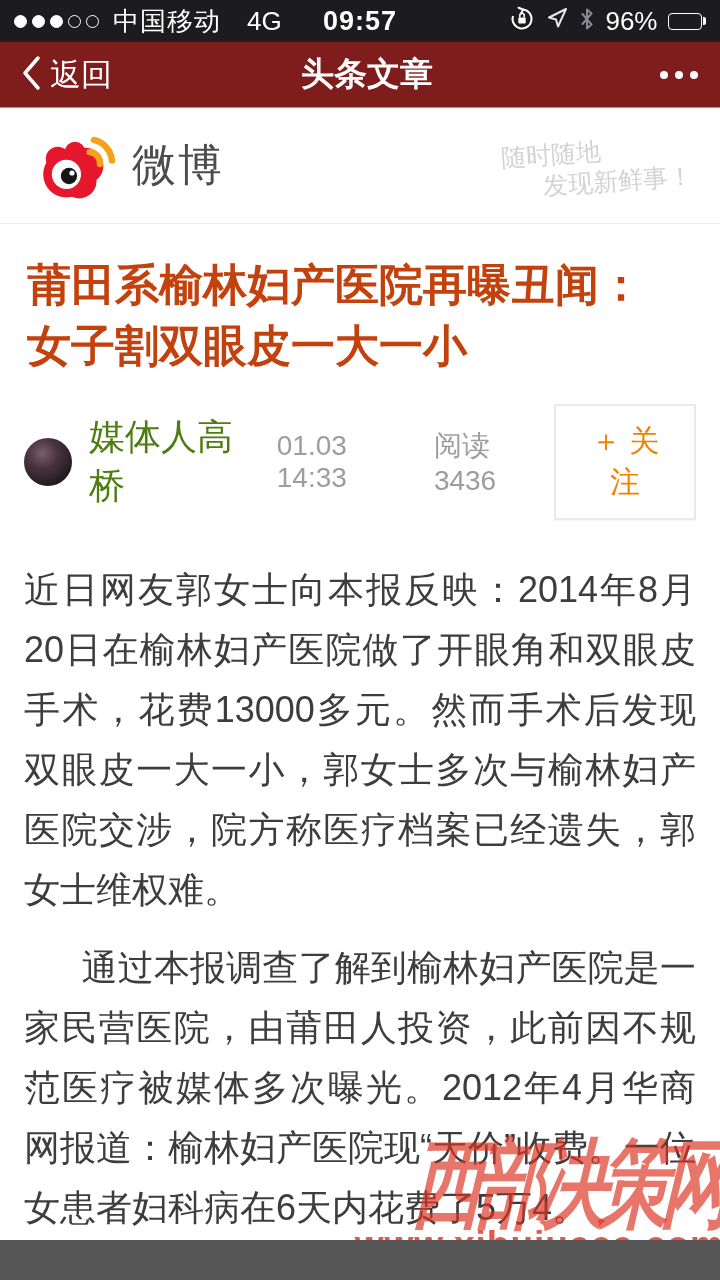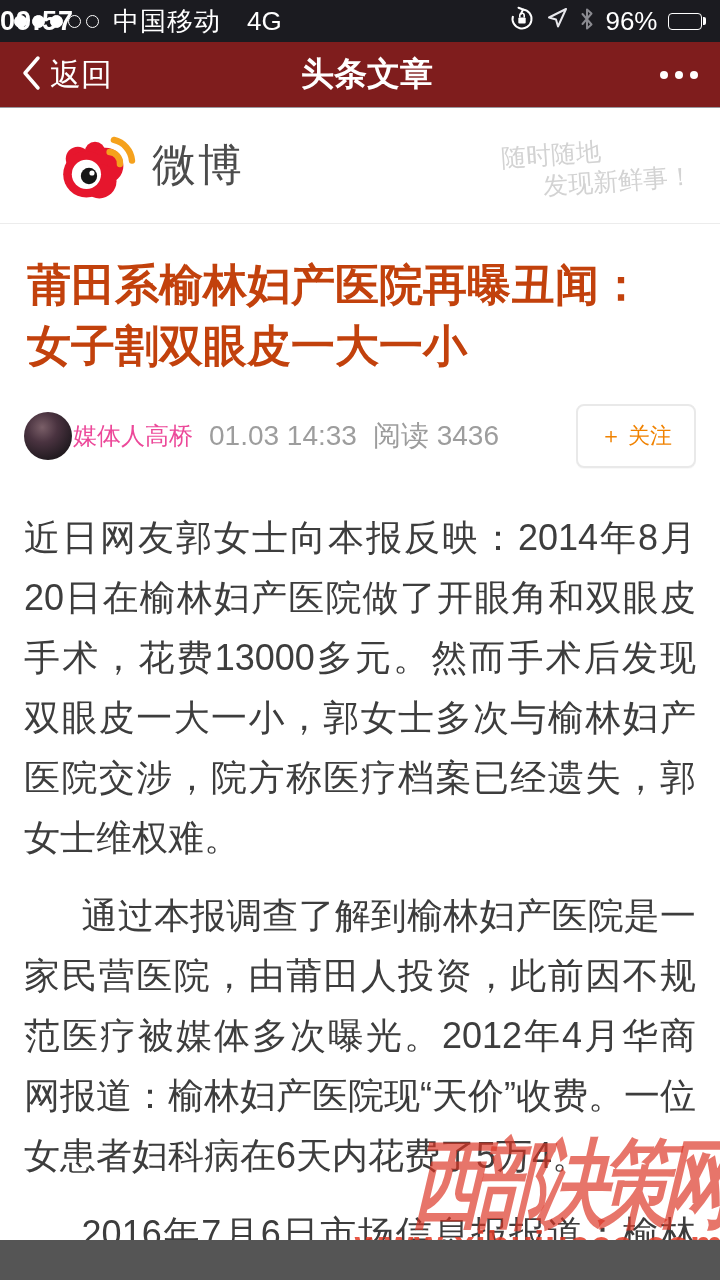--- a/index.html
+++ b/index.html
@@ -7,52 +7,52 @@
   .screen{position:relative;width:720px;height:1240px;margin:0 auto;background:#fff;overflow:hidden;}
 
   
   .status-bar{position:relative;height:42px;background:#1b1b20;color:#fff;display:flex;align-items:center;padding:0 14px;font-size:26px;}
   .sb-left{display:flex;align-items:center;gap:10px;}
   .signal{display:flex;align-items:center;gap:5px;margin-right:4px;}
   .signal .dot{width:13px;height:13px;border-radius:50%;border:1.5px solid #fff;}
   .signal .dot.on{background:#fff;}
   .sb-carrier{letter-spacing:1px;}
   .sb-net{margin-left:16px;}
-  .sb-time{position:absolute;left:0;right:0;text-align:left;font-size:27px;font-weight:bold;letter-spacing:1px;pointer-events:none;}
+  .sb-time{position:absolute;left:0;right:0;text-align:center;font-size:27px;font-weight:bold;letter-spacing:1px;pointer-events:none;}
   .sb-right{margin-left:auto;display:flex;gap:10px;}
   .sb-right svg{display:block;}
   .battery-pct{font-size:26px;}
   .battery{display:flex;align-items:center;}
   .battery .body{width:34px;height:17px;border:1.5px solid #fff;border-radius:4px;padding:1.5px;}
   .battery .fill{width:100%;height:100%;background:#fff;border-radius:2px;}
   .battery .nub{width:3px;height:8px;background:#fff;border-radius:0 2px 2px 0;margin-left:1.5px;}
 
   
   .nav-bar{position:relative;height:66px;background:#7f1d1d;color:#fff;display:flex;align-items:center;padding:0 20px;border-bottom:1px solid #9a9aa0;}
   .nav-back{display:flex;align-items:center;gap:8px;cursor:pointer;}
   .nav-back-label{font-size:31px;color:#fff;}
   .nav-title{position:absolute;left:14px;right:0;text-align:center;font-size:33px;font-weight:bold;pointer-events:none;}
   .nav-more{margin-left:auto;display:flex;gap:7px;padding:10px 2px;cursor:pointer;}
   .nav-more i{width:8px;height:8px;border-radius:50%;background:#fff;}
 
   
-  .weibo-header{position:relative;height:116px;background:#fff;border-bottom:1px solid #ececec;display:flex;align-items:center;padding:0 52px;}
+  .weibo-header{position:relative;height:116px;background:#fff;border-bottom:1px solid #ececec;display:flex;align-items:center;padding:0 32px;}
   .weibo-brand{display:flex;align-items:center;gap:14px;cursor:pointer;}
   .weibo-wordmark{font-size:44px;color:#4c4c4c;letter-spacing:2px;}
   .weibo-slogan{position:absolute;right:28px;top:28px;color:#d3d3d3;font-size:25px;transform:rotate(-4deg);line-height:1.25;text-align:left;}
   .weibo-slogan .l2{margin-left:40px;}
 
   
   .article{padding:0 24px;position:relative;}
   .article-title{margin:30px 3px 0 3px;font-size:44px;line-height:61px;font-weight:bold;color:#c2410c;}
   .author-row{margin-top:28px;display:flex;align-items:center;}
   .avatar{width:48px;height:48px;border-radius:50%;background:radial-gradient(circle at 38% 32%,#7a5f68 0%,#4a3340 34%,#241c22 72%,#15100f 100%);flex:0 0 auto;cursor:pointer;}
-  .author-name{margin-left:1px;font-size:24px;color:#ec4899;cursor:pointer;}
+  .author-name{margin-left:17px;font-size:36px;color:#4d7c0f;cursor:pointer;}
   .author-date,.author-reads{margin-left:16px;font-size:28px;color:#9d9d9d;}
-  .follow-btn{margin-left:auto;border:2px solid #e9e9e9;border-radius:8px;background:#fff;color:#f08200;font-size:22px;padding:15px 22px;cursor:pointer;box-shadow:0 1px 1px rgba(0,0,0,0.03);}
+  .follow-btn{margin-left:auto;border:2px solid #e9e9e9;border-radius:0;background:#fff;color:#f08200;font-size:30px;padding:15px 22px;cursor:pointer;box-shadow:0 1px 1px rgba(0,0,0,0.03);}
   .body-text{margin-top:40px;color:#3d3d3d;font-size:36px;line-height:60px;}
   .body-text p{margin:0 0 18px 0;text-align:justify;}
   .body-text p.indent{text-indent:1.6em;}
 
   
   .watermark{position:absolute;right:-4px;top:1136px;text-align:right;pointer-events:none;}
   .wm-name{font-family:"DejaVu Serif","Liberation Serif",serif;font-size:96px;font-weight:bold;font-style:italic;color:rgba(219,52,36,0.68);letter-spacing:-12px;line-height:1;transform:scaleX(0.74) skewX(-4deg);transform-origin:right center;white-space:nowrap;}
   .wm-url{margin-top:-8px;font-size:37px;font-weight:bold;color:rgba(226,58,38,0.85);letter-spacing:1px;white-space:nowrap;}
 </style>
 </head>

